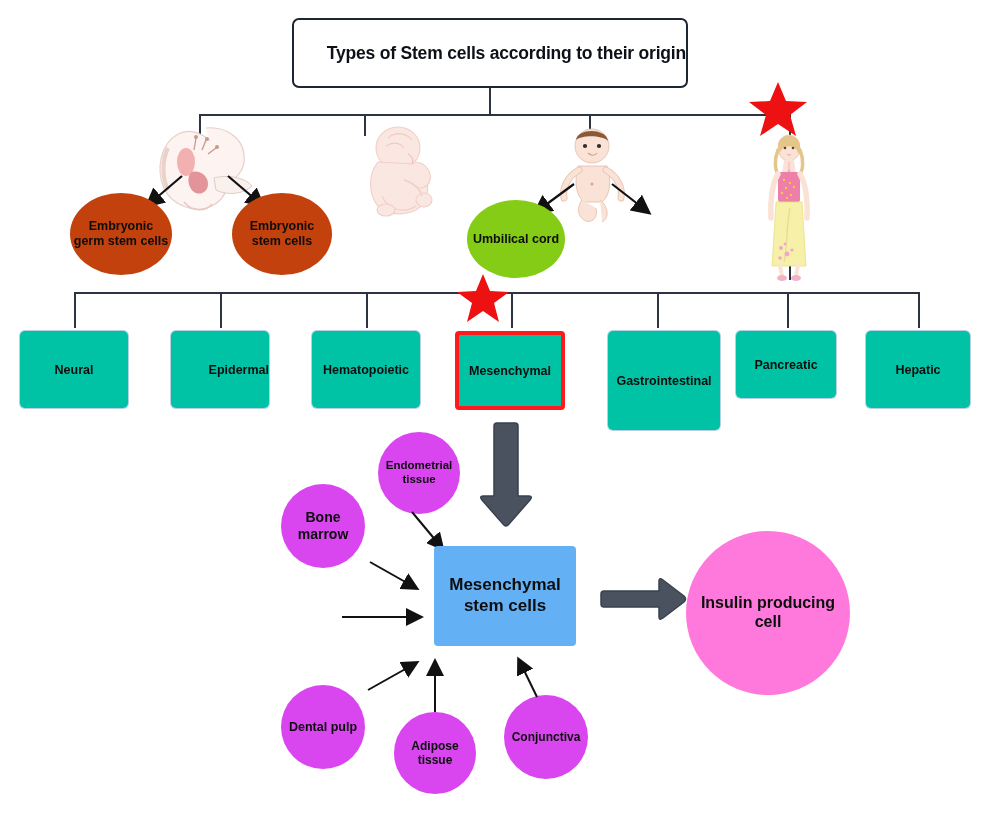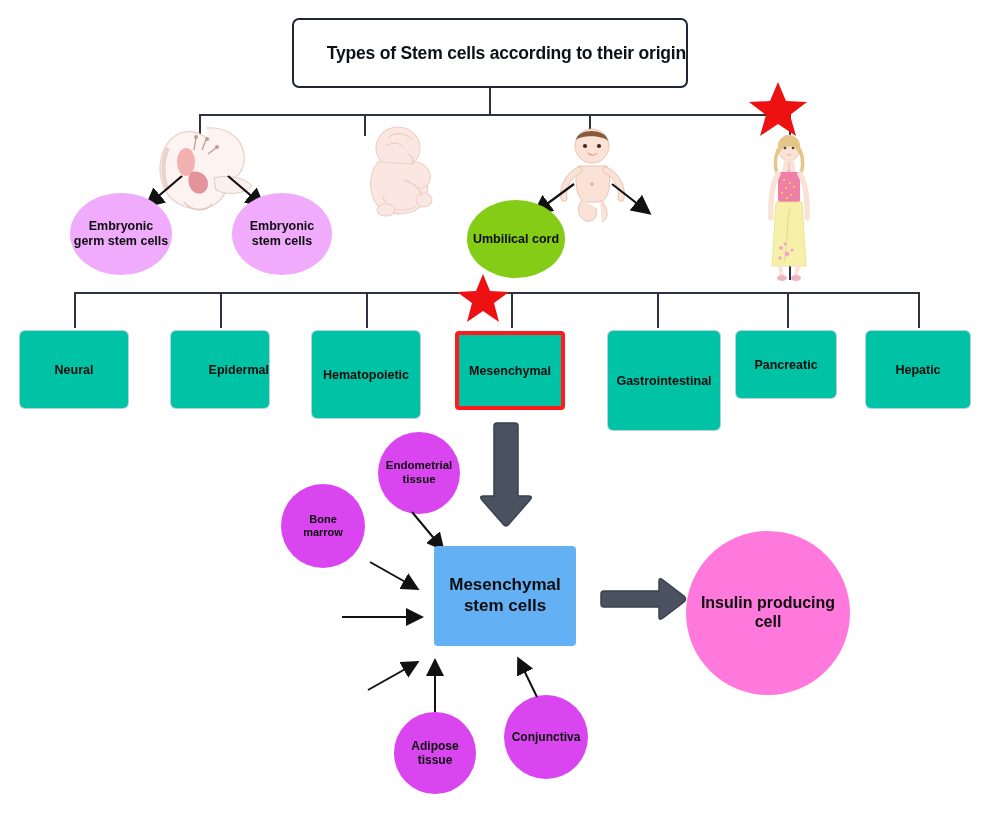--- a/index.html
+++ b/index.html
@@ -38,21 +38,21 @@
   
   .circle{
     border-radius:50%;
     display:flex;align-items:center;justify-content:center;
     text-align:center;
     box-sizing:border-box;
     line-height:1.18;
     color:#0d0d0d;
     font-weight:bold;
   }
-  .c-salmon{background:#f0abfc;}
+  .c-salmon{background:#c2410c;}
   .c-yellow{background:#84cc16;}
   .c-purple{background:#d946ef;}
   .c-magenta{background:#FF79DC;}
 
   
   .teal-box{
     background:#00C3A5;
     border-radius:5px;
     display:flex;align-items:center;justify-content:center;
     text-align:center;
@@ -246,21 +246,21 @@
       <polygon points="28,2 35,19 54,20 39,31 44,50 28,39 12,50 17,31 2,20 21,19" fill="#EE1111"></polygon>
     </svg>
   </div>
 
   <div class="abs teal-box" style="left:20px;top:331px;width:108px;height:77px;">
     <span>Neural</span>
   </div>
   <div class="abs teal-box" style="left:171px;top:331px;width:98px;height:77px;justify-content:flex-end;">
     <span>Epidermal</span>
   </div>
-  <div class="abs teal-box" style="left:312px;top:331px;width:108px;height:87px;">
+  <div class="abs teal-box" style="left:312px;top:331px;width:108px;height:77px;">
     <span>Hematopoietic</span>
   </div>
   <div class="abs teal-box highlight" style="left:455px;top:331px;width:110px;height:79px;">
     <span>Mesenchymal</span>
   </div>
   <div class="abs teal-box" style="left:601px;top:331px;width:112px;height:99px;margin-left:7px;">
     <span>Gastrointestinal</span>
   </div>
   <div class="abs teal-box" style="left:736px;top:331px;width:100px;height:67px;">
     <span>Pancreatic</span>
@@ -275,28 +275,33 @@
     </svg>
   </div>
 
   <div class="abs circle c-purple" style="left:378px;top:432px;width:82px;height:82px;font-size:11.5px;">
     <div>
       <div>Endometrial</div>
       <div>tissue</div>
     </div>
   </div>
 
-  <div class="abs circle c-purple" style="left:281px;top:484px;width:84px;height:84px;font-size:11px;">
+  <div class="abs circle c-purple" style="left:281px;top:484px;width:84px;height:84px;font-size:14px;">
     <div>
       <div>Bone</div>
       <div>marrow</div>
     </div>
   </div>
 
 
+  <div class="abs circle c-purple" style="left:281px;top:685px;width:84px;height:84px;font-size:12.5px;">
+    <div>
+      <div>Dental pulp</div>
+    </div>
+  </div>
 
   <div class="abs circle c-purple" style="left:394px;top:712px;width:82px;height:82px;font-size:12px;">
     <div>
       <div>Adipose</div>
       <div>tissue</div>
     </div>
   </div>
 
   <div class="abs circle c-purple" style="left:504px;top:695px;width:84px;height:84px;font-size:12px;">
     <div>

